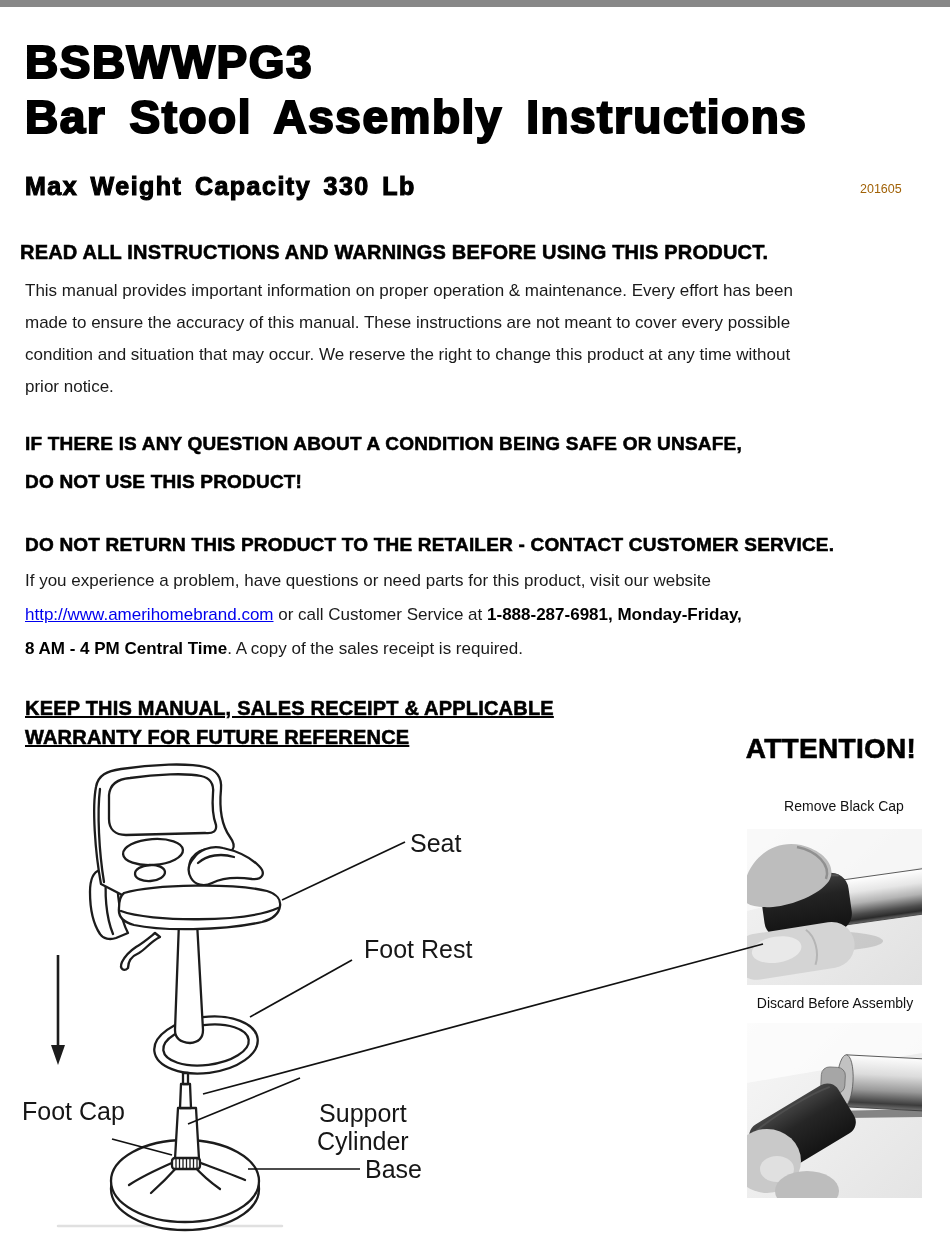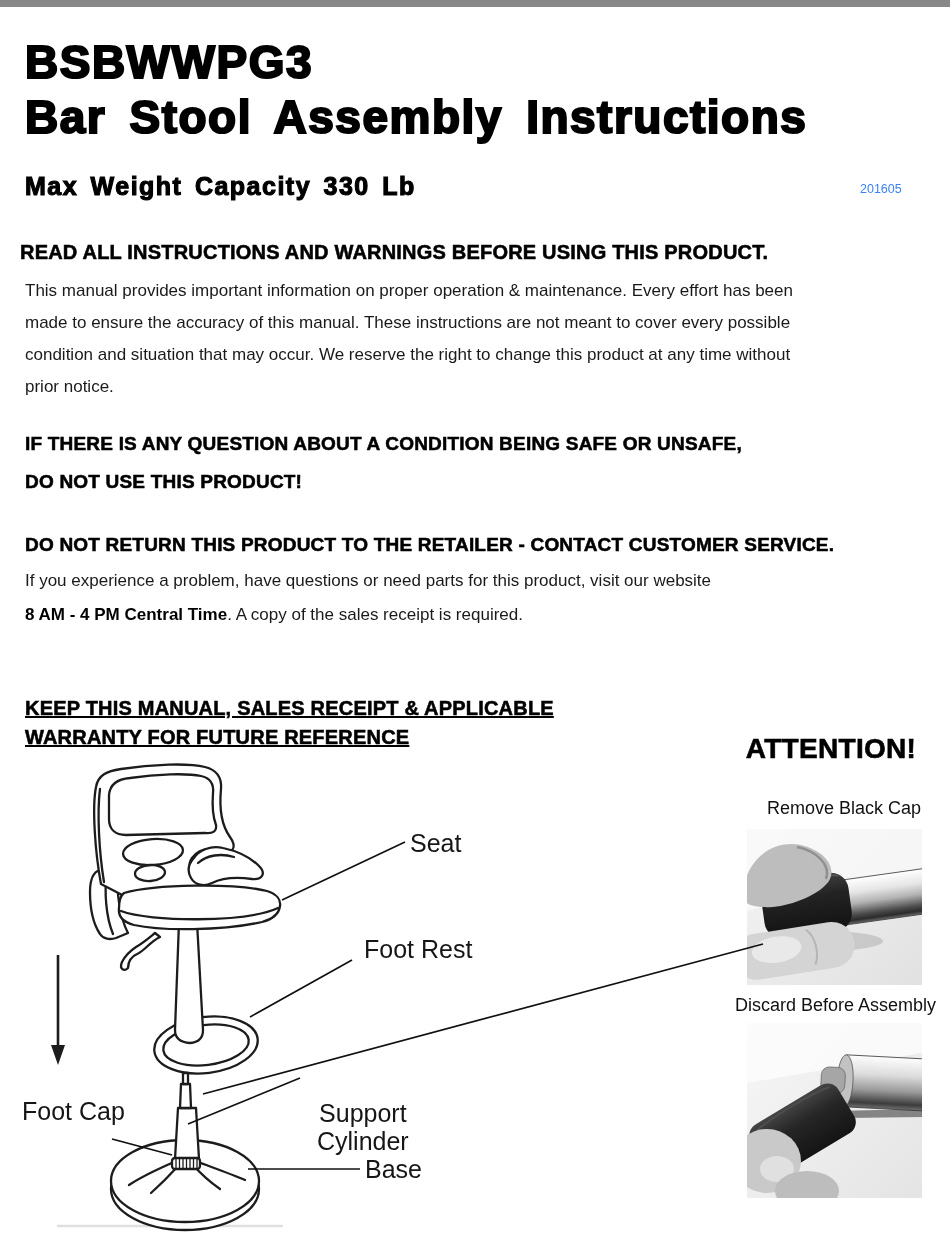--- a/index.html
+++ b/index.html
@@ -13,38 +13,38 @@
   .doc-title{
     font-weight:bold;font-size:46px;line-height:1.1;
     -webkit-text-stroke:2.1px #000;
     letter-spacing:1.5px;word-spacing:9px;white-space:nowrap;
   }
   .capacity{
     font-weight:bold;font-size:25px;
     -webkit-text-stroke:1.1px #000;
     letter-spacing:1.5px;word-spacing:4px;white-space:nowrap;
   }
-  .doc-number{font-size:12.5px;color:#3b82f6;}
+  .doc-number{font-size:12.5px;color:#a16207;}
   
   .h-black{
     font-weight:bold;-webkit-text-stroke:0.55px #000;
     letter-spacing:0.2px;white-space:nowrap;
   }
   .h-20{font-size:20px;}
   .h-19{font-size:19px;}
   .keep-block{line-height:29px;text-decoration:underline;}
   .body-text{font-size:17px;line-height:32px;white-space:nowrap;color:#1a1a1a;}
   .contact-block{font-size:17px;line-height:34px;white-space:nowrap;color:#1a1a1a;}
   .contact-block b{color:#000;}
   a.website-link{color:#0000EE;text-decoration:underline;cursor:pointer;}
   .attention-head{
     font-weight:bold;font-size:28px;-webkit-text-stroke:0.6px #000;
     text-align:center;letter-spacing:0.3px;white-space:nowrap;
   }
-  .photo-caption{font-size:18px;text-align:center;white-space:nowrap;color:#111;}
+  .photo-caption{font-size:14px;text-align:center;white-space:nowrap;color:#111;}
   .diagram-label{font-size:25px;color:#161616;white-space:nowrap;line-height:28px;text-align:center;}
   svg{display:block;}
   .overlay{pointer-events:none;}
 </style>
 </head>
 <body>
 
 <div class="page">
 
   <div class="abs doc-title" style="left:25px;top:30px;">BSBWWPG3</div>
@@ -59,20 +59,21 @@
     <div>This manual provides important information on proper operation &amp; maintenance. Every effort has been</div>
     <div>made to ensure the accuracy of this manual. These instructions are not meant to cover every possible</div>
     <div>condition and situation that may occur. We reserve the right to change this product at any time without</div>
     <div>prior notice.</div>
   </div>
   <div class="abs h-black h-19" style="left:25px;top:464px;">DO NOT USE THIS PRODUCT!</div>
 
   <div class="abs h-black h-19" style="left:25px;top:527px;">DO NOT RETURN THIS PRODUCT TO THE RETAILER - CONTACT CUSTOMER SERVICE.</div>
   <div class="abs contact-block" style="left:25px;top:557px;">
     <div>If you experience a problem, have questions or need parts for this product, visit our website</div>
+    <div><a class="website-link">http://www.amerihomebrand.com</a><span> or call Customer Service at </span><b>1-888-287-6981, Monday-Friday,</b></div>
     <div><b>8 AM - 4 PM Central Time</b><span>. A copy of the sales receipt is required.</span></div>
   </div>
 
   <div class="abs h-black h-20 keep-block" style="left:25px;top:687px;">
     <div>KEEP THIS MANUAL, SALES RECEIPT &amp; APPLICABLE</div>
     <div>WARRANTY FOR FUTURE REFERENCE</div>
   </div>
 
   <div class="abs attention-head" style="left:744px;top:726px;width:174px;">ATTENTION!</div>
   <div class="abs photo-caption" style="left:744px;top:791px;width:200px;">Remove Black Cap</div>

